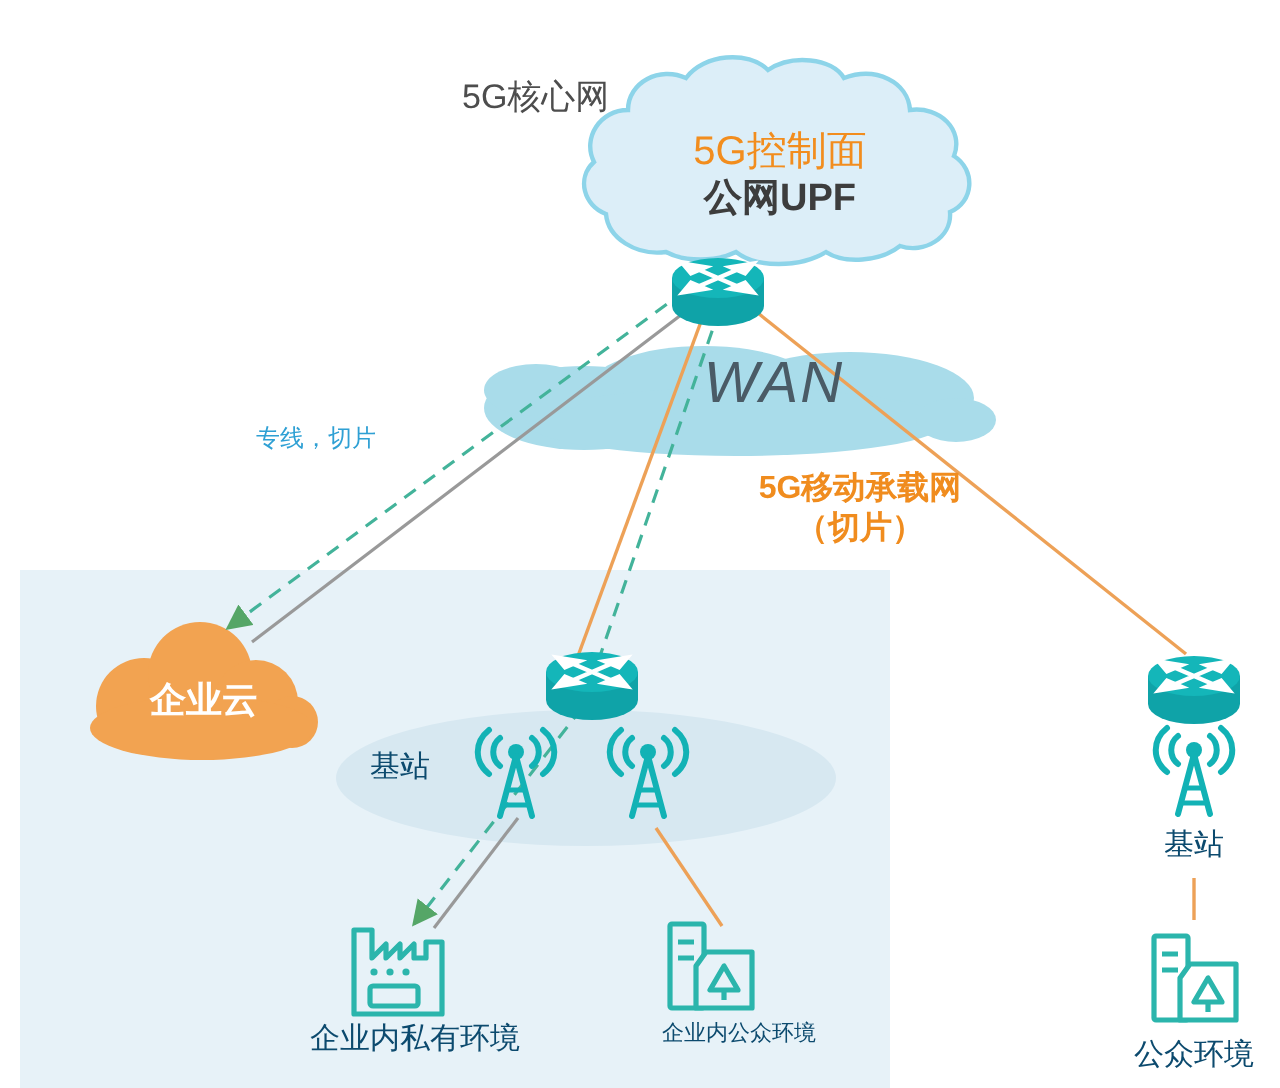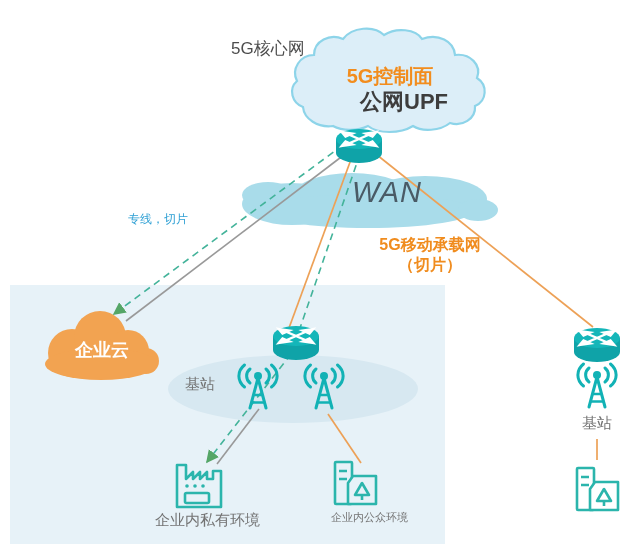--- a/index.html
+++ b/index.html
@@ -1,25 +1,25 @@
 <!DOCTYPE html>
 <html><head>
 <meta charset="utf-8">
 <style>
   html,body{margin:0;padding:0;background:#ffffff;}
   .stage{
     position:relative;width:640px;height:544px;background:#ffffff;
     font-family:"Liberation Sans",sans-serif;overflow:hidden;margin-top:23px;
   }
   .stage svg{position:absolute;left:0;top:0;}
-  .lbl{position:absolute;color:#737373;white-space:nowrap;line-height:1.2;}
+  .lbl{position:absolute;color:#0c4a6e;white-space:nowrap;line-height:1.2;}
   .lbl.center{text-align:center;white-space:normal;}
   .t-core{left:231px;top:16px;font-size:17px;color:#4d4d4d;}
-  .t-ctrl{left:305px;top:41px;width:170px;font-size:20px;font-weight:bold;color:#f28d1e;}
-  .t-upf{left:319px;top:66px;width:170px;font-size:22px;font-weight:bold;color:#3d3d3d;}
+  .t-ctrl{left:305px;top:41px;width:170px;font-size:20px;font-weight:normal;color:#f28d1e;}
+  .t-upf{left:305px;top:66px;width:170px;font-size:19px;font-weight:bold;color:#3d3d3d;}
   .t-wan{left:337px;top:152px;width:100px;font-size:29px;color:#4a5b66;letter-spacing:1px;font-style:italic;}
   .t-leased{left:128px;top:189px;font-size:12px;color:#2fa0d4;}
   .t-bearer1{left:362px;top:212px;width:136px;font-size:16px;font-weight:bold;color:#f08c1e;}
   .t-bearer2{left:362px;top:232px;width:136px;font-size:16px;font-weight:bold;color:#f08c1e;}
   .t-entcloud{left:52px;top:317px;width:100px;font-size:18px;font-weight:600;color:#ffffff;}
   .t-bsmid{left:185px;top:352px;font-size:15px;}
   .t-priv{left:130px;top:488px;width:155px;font-size:15px;}
   .t-entpub{left:292px;top:488px;width:155px;font-size:11px;}
   .t-bsright{left:567px;top:391px;width:60px;font-size:15px;}
   .t-pub{left:557px;top:496px;width:80px;font-size:15px;}
@@ -128,14 +128,15 @@
 <div class="lbl center t-upf">公网UPF</div>
 <div class="lbl center t-wan">WAN</div>
 <div class="lbl t-leased">专线，切片</div>
 <div class="lbl center t-bearer1">5G移动承载网</div>
 <div class="lbl center t-entcloud">企业云</div>
 <div class="lbl center t-bearer2">（切片）</div>
 <div class="lbl t-bsmid">基站</div>
 <div class="lbl center t-priv">企业内私有环境</div>
 <div class="lbl center t-entpub">企业内公众环境</div>
 <div class="lbl center t-bsright">基站</div>
+<div class="lbl center t-pub">公众环境</div>
 
 </div>
 
 </body></html>

